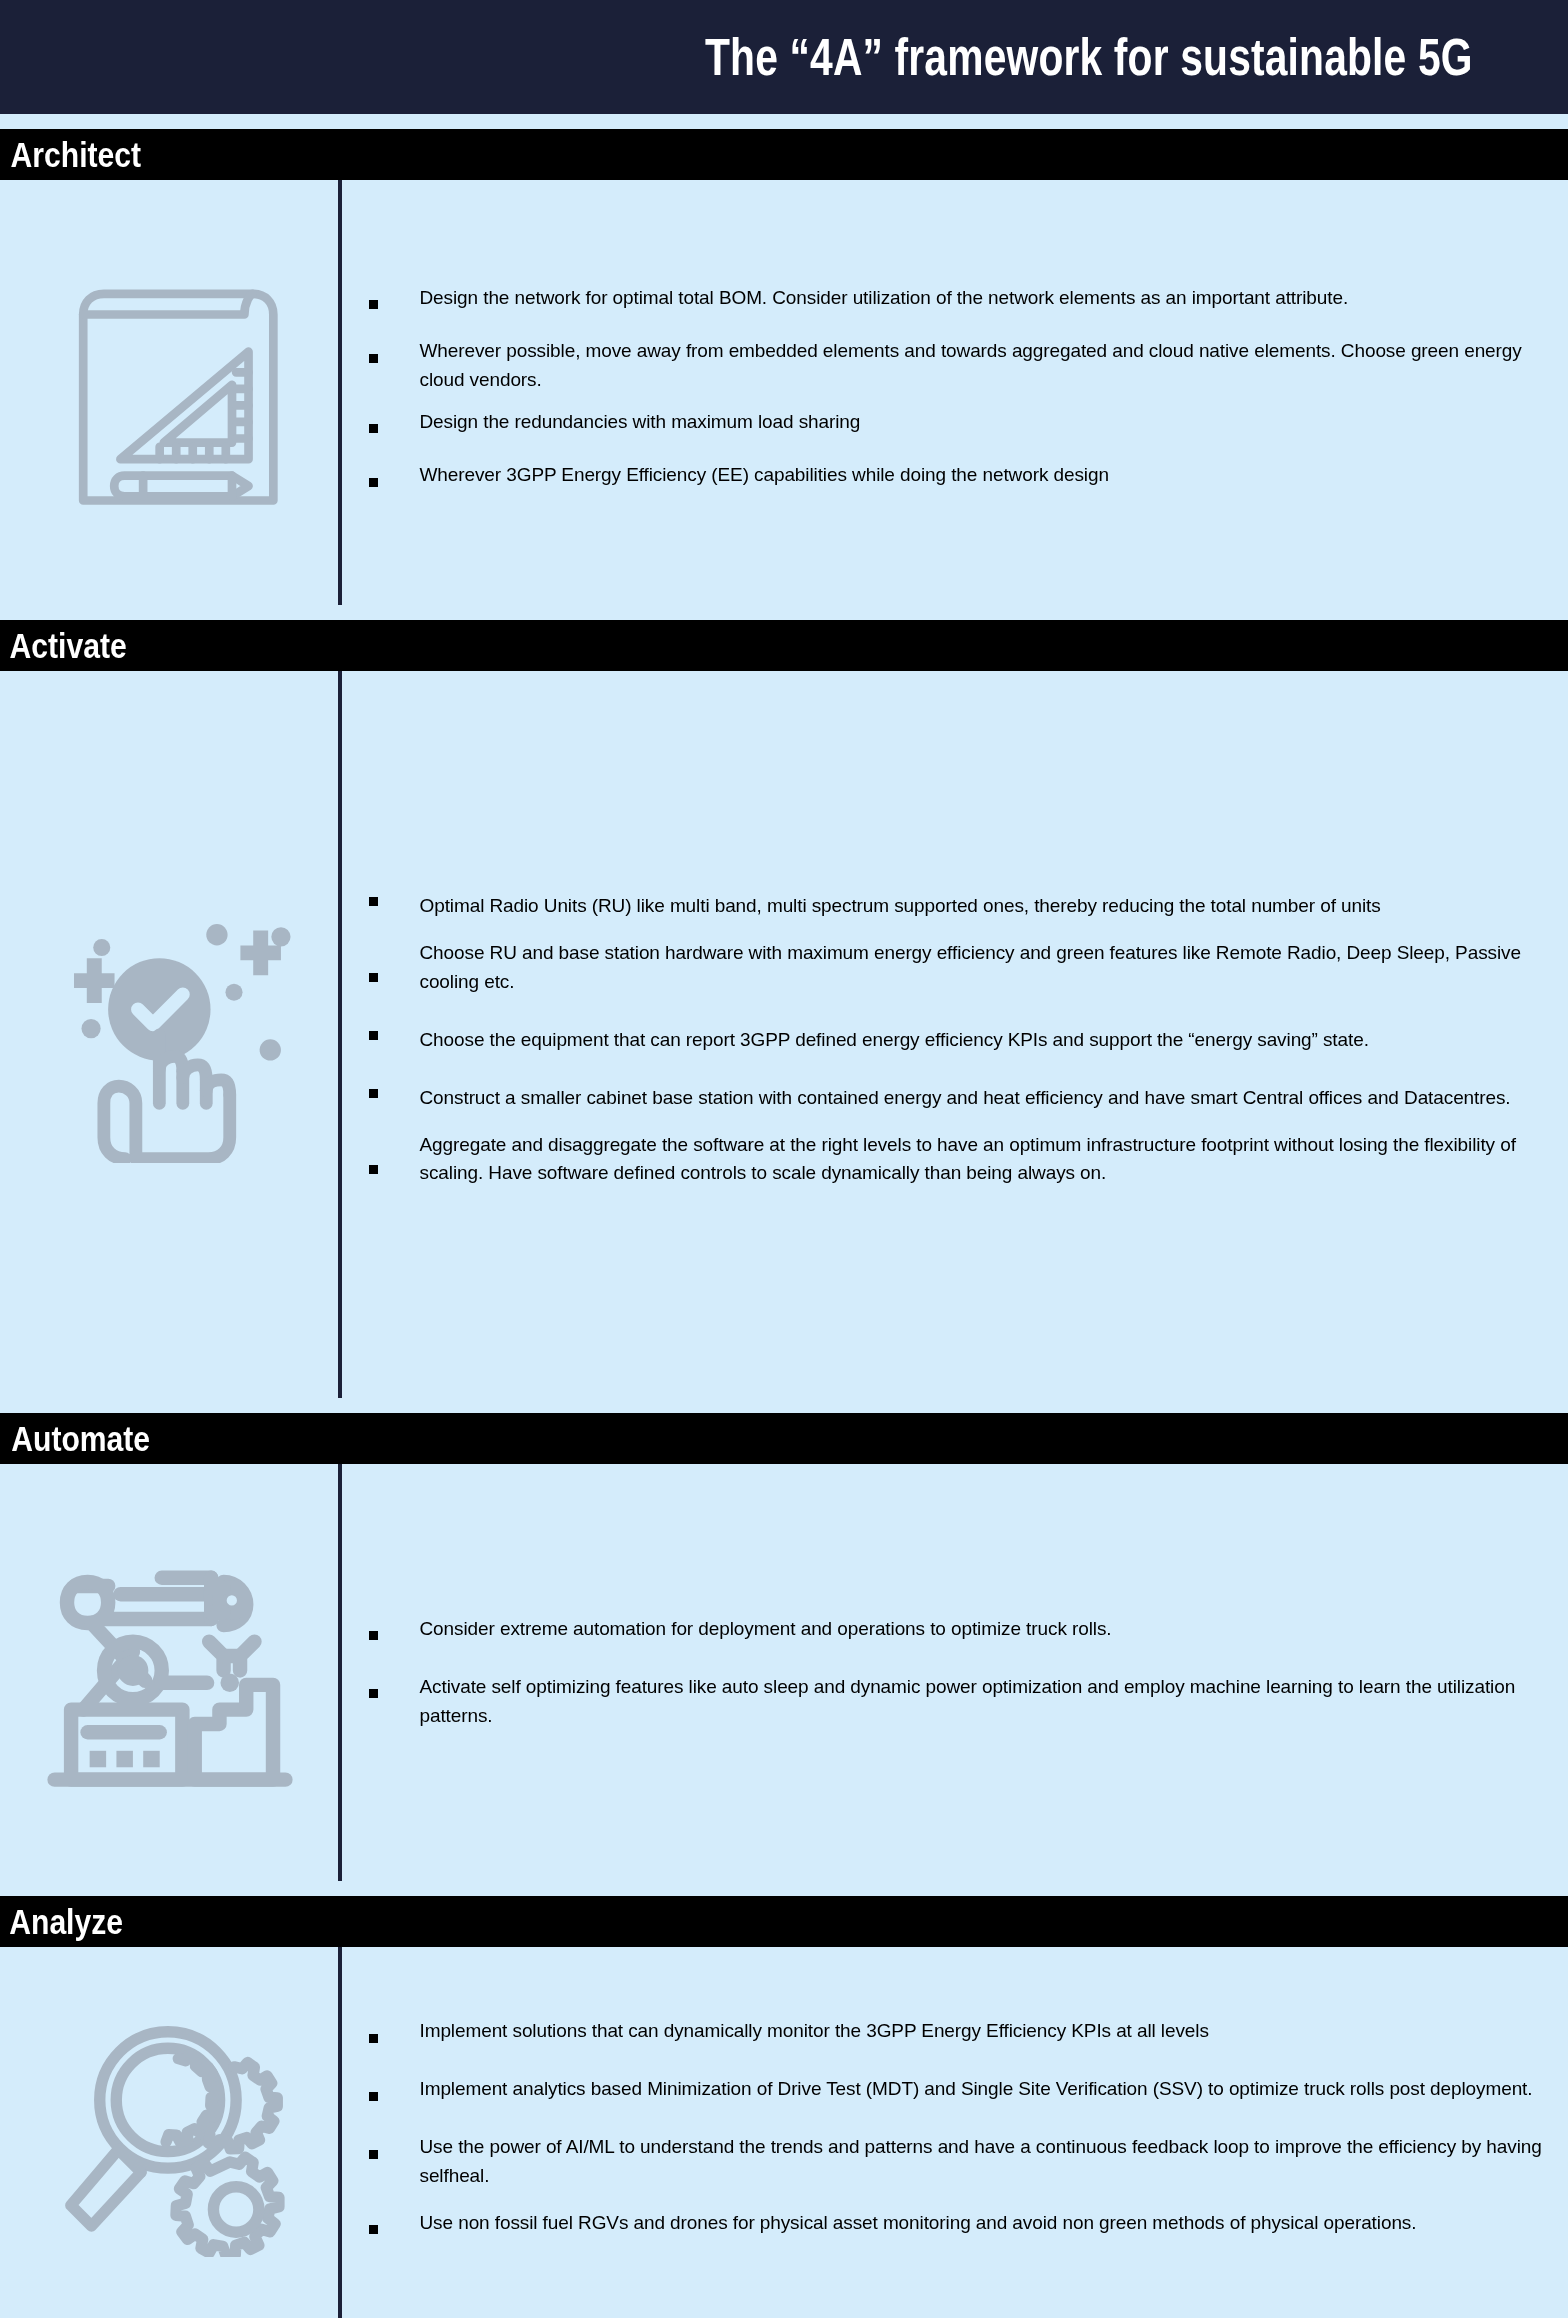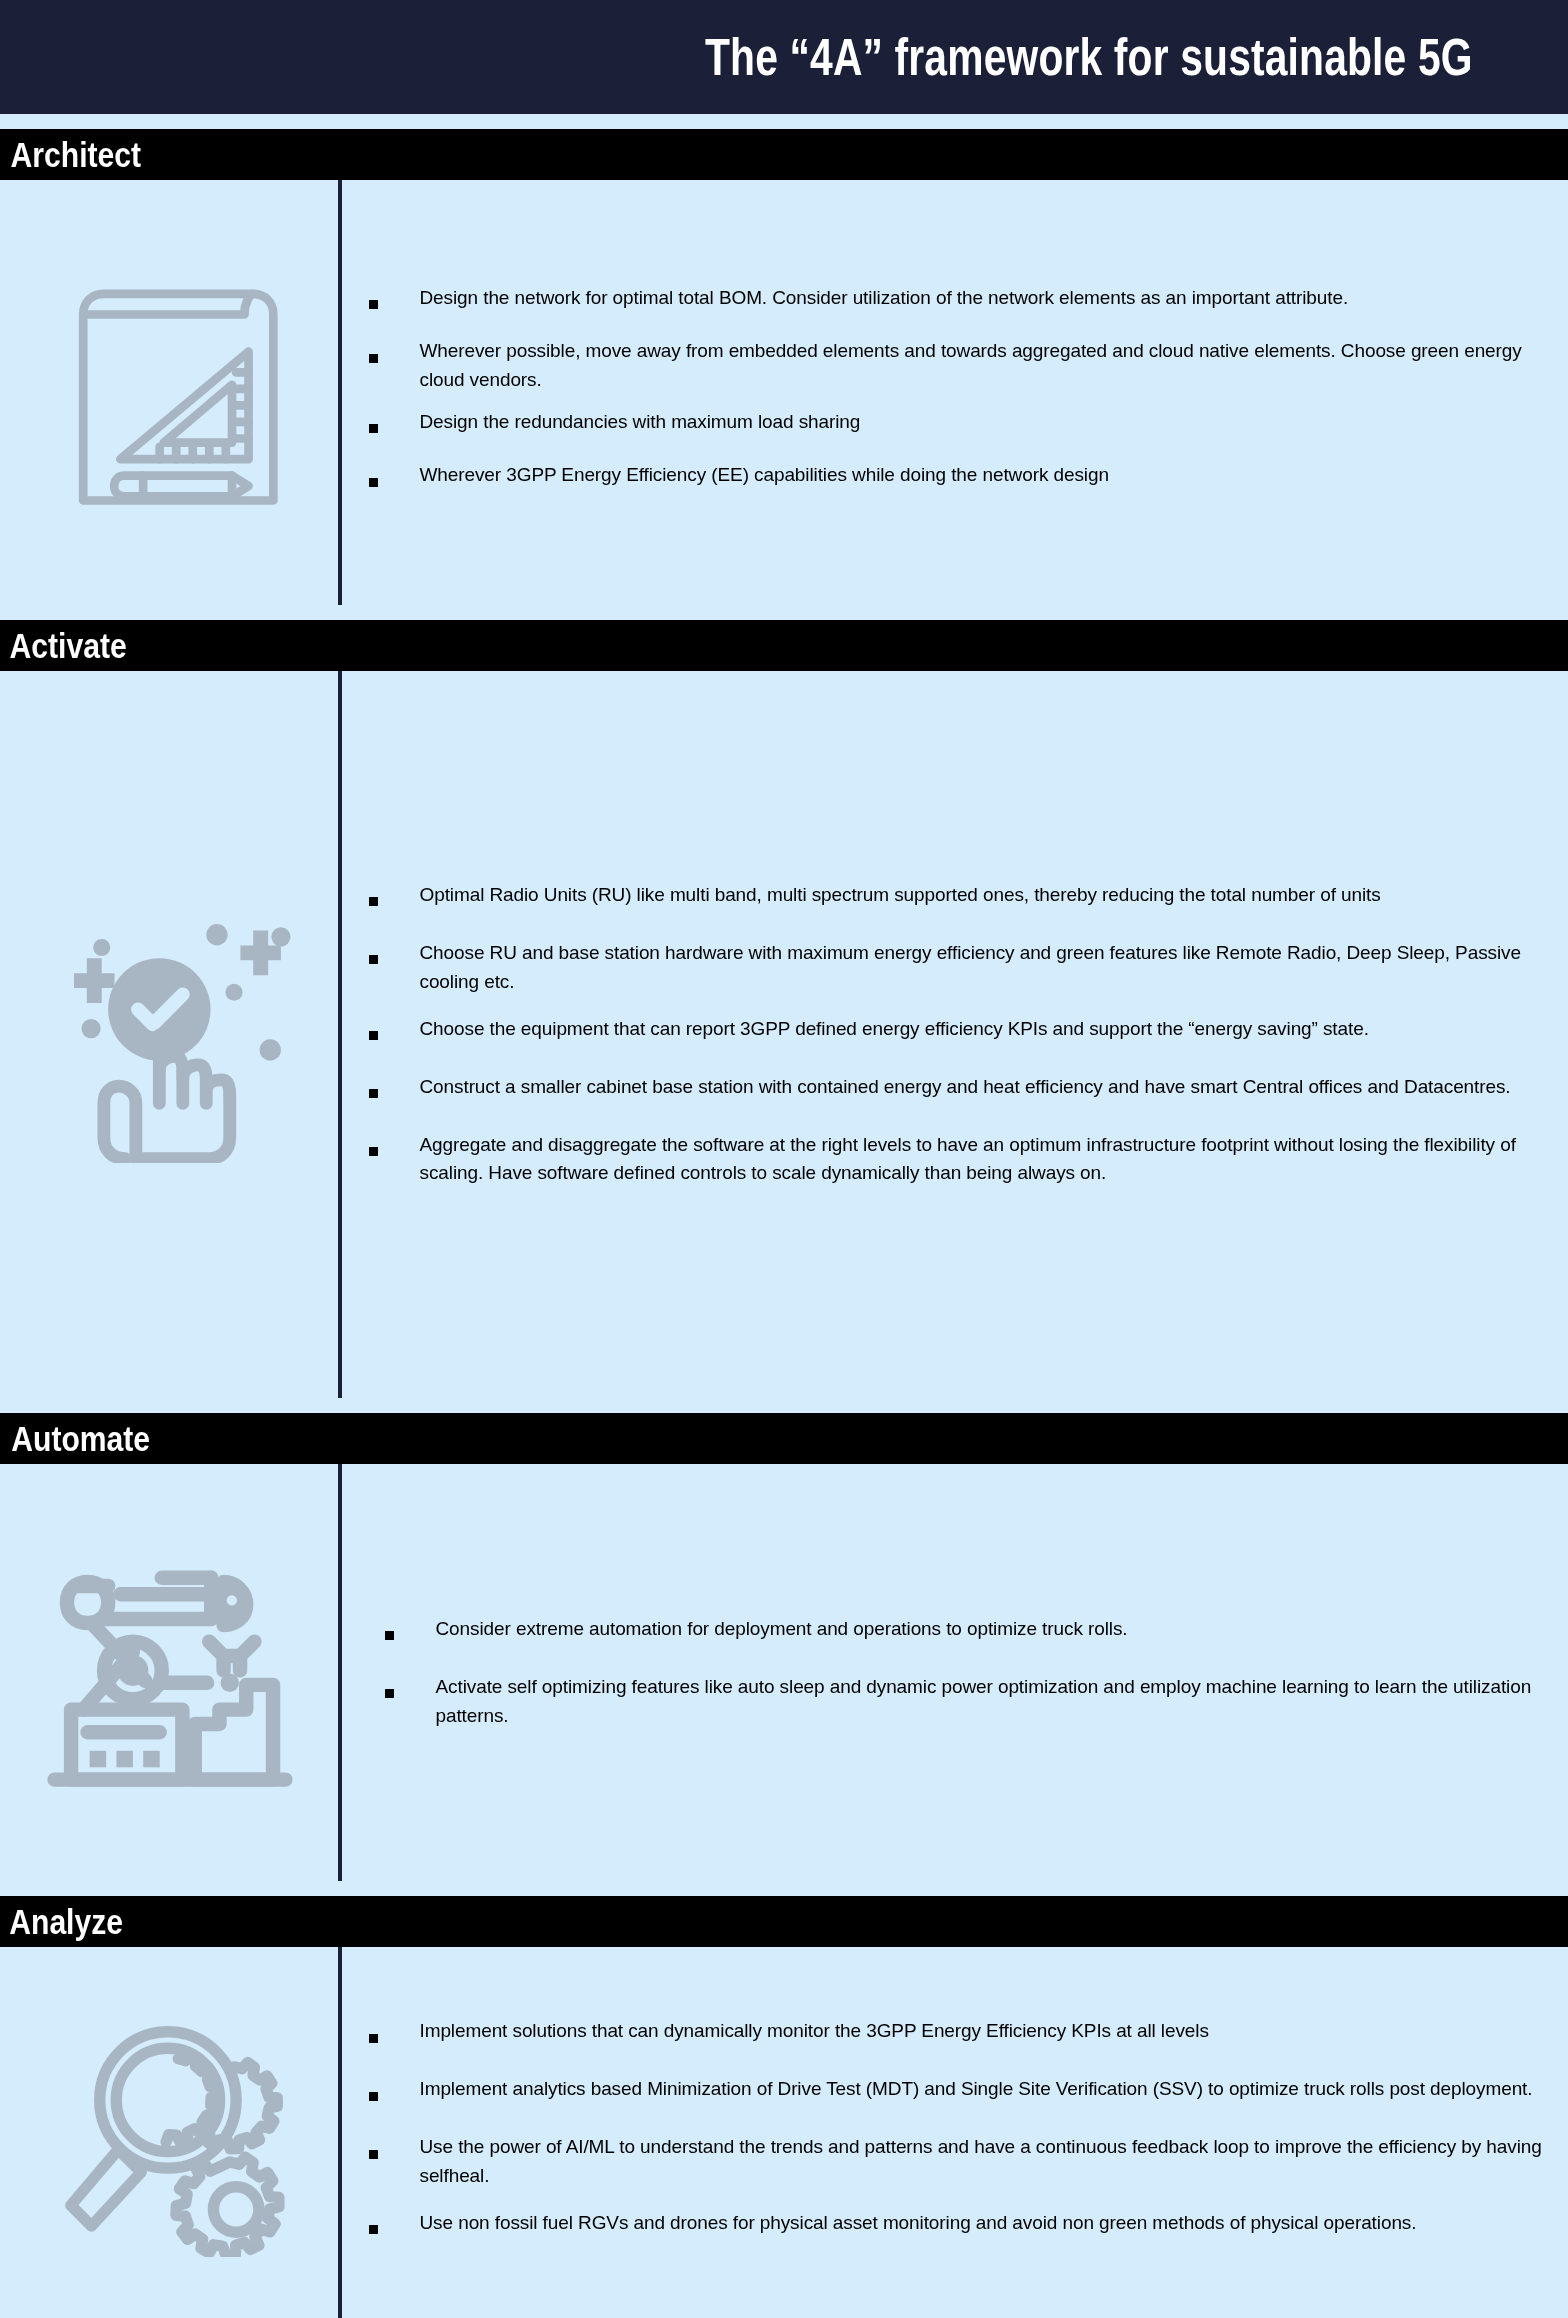--- a/index.html
+++ b/index.html
@@ -68,21 +68,21 @@
   
   .section-body {
     background: #d4ecfb;
     display: flex;
     position: relative;
     align-items: stretch;
     overflow: hidden;
   }
   .sec-architect { flex: 0 0 425px; }
   .sec-activate  { flex: 0 0 727px; }
-  .sec-automate  { flex: 0 0 417px; gap: 16px; }
+  .sec-automate  { flex: 0 0 417px; }
   .sec-analyze   { flex: 1 1 auto; }
 
   .icon-col {
     flex: 0 0 339px;
     display: flex;
     align-items: center;
     justify-content: center;
     position: relative;
   }
   .icon-col svg {
@@ -138,21 +138,21 @@
     background: #000000;
   }
   .btext {
     flex: 1 1 auto;
     display: block;
     padding-right: 6.6px;
   }
 
   
   .sec-architect ul.bullets li { margin-bottom: 13.2px; }
-  .sec-activate  ul.bullets li { margin-bottom: 18px; }
+  .sec-activate  ul.bullets li { margin-bottom: 18px; align-items: flex-end; }
   .sec-automate  ul.bullets li { margin-bottom: 18px; }
   .sec-analyze   ul.bullets li { margin-bottom: 18px; }
   ul.bullets li:last-child { margin-bottom: 0; }
 </style>
 </head>
 <body>
 
 <div class="poster">
 
   <div class="title-bar">

